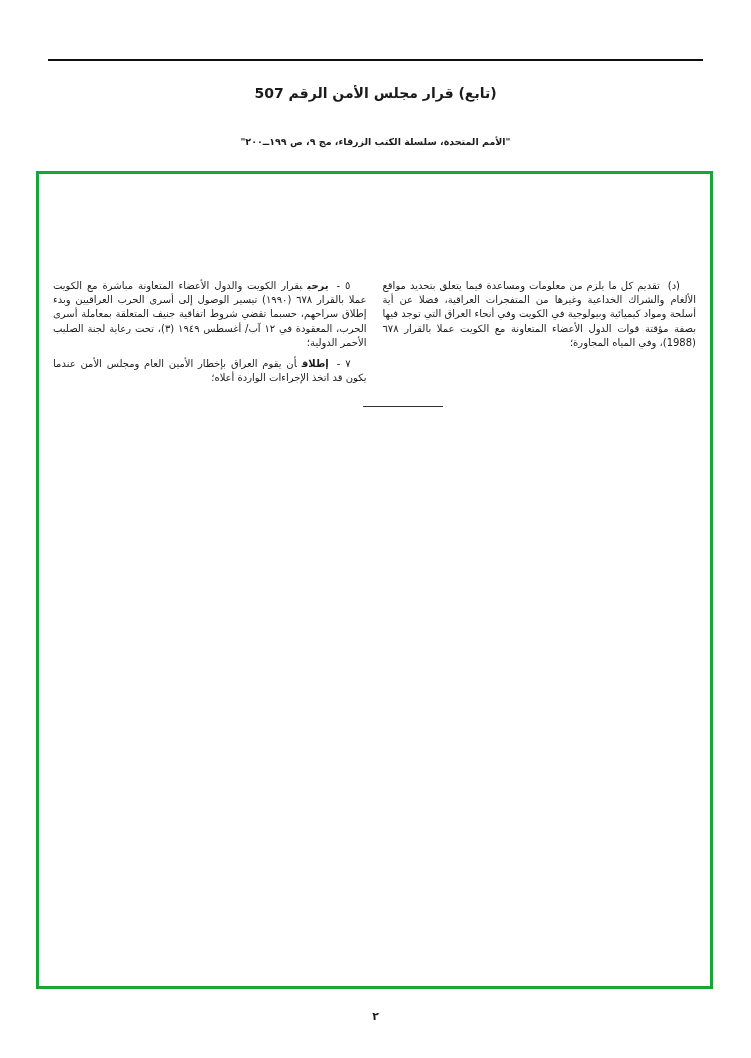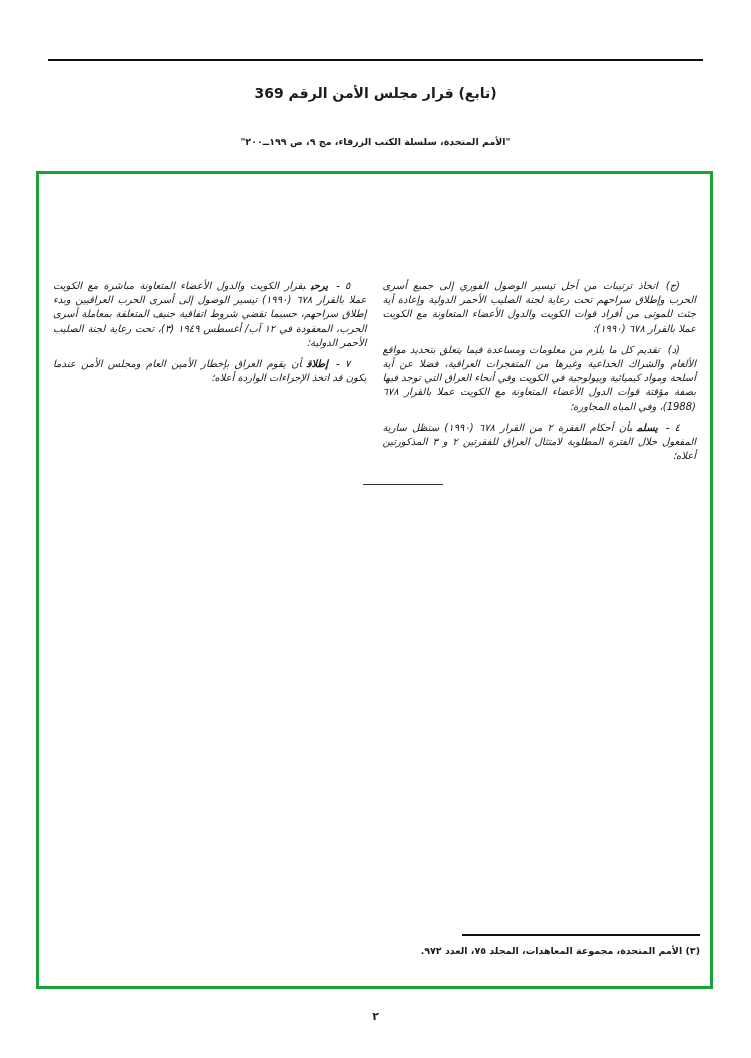--- a/index.html
+++ b/index.html
@@ -40,21 +40,21 @@
   .columns {
     display:flex; gap:16px; direction:rtl;
   }
   .col {
     width:calc(50% - 8px);
     direction:rtl;
     text-align:justify;
     font-size:10px;
     line-height:14.2px;
   }
-  .para { margin-bottom:7px; text-indent:16px;font-style:italic; }
+  .para { margin-bottom:7px; text-indent:16px; }
   .p-label { margin-inline-end:8px; }
   .p-bold { font-weight:bold; margin-inline-end:5px; }
   .p-bold:empty { display:none; }
 
   .end-rule {
     width:80px; height:1px; background:#333333;
     margin:14px auto 0 auto;
     position:relative; left:28px;
   }
 
@@ -74,47 +74,41 @@
     text-align:center; font-size:11px; font-weight:bold;
   }
 </style>
 </head>
 <body>
 
 <div class="page">
 
   <div class="top-rule"></div>
 
-  <div class="doc-title">(تابع) قرار مجلس الأمن الرقم 369</div>
+  <div class="doc-title">(تابع) قرار مجلس الأمن الرقم 507</div>
 
   <div class="doc-subtitle">"الأمم المتحدة، سلسلة الكتب الزرقاء، مج ٩، ص ١٩٩ــ٢٠٠"</div>
 
   <div class="frame">
     <div class="frame-inner">
 
       <div class="columns">
 
         <div class="col">
-          <p class="para"><span class="p-label">(ج)</span><span class="p-text">اتخاذ ترتيبات من أجل تيسير الوصول الفوري إلى جميع أسرى الحرب وإطلاق سراحهم تحت رعاية لجنة الصليب الأحمر الدولية وإعادة أية جثث للموتى من أفراد قوات الكويت والدول الأعضاء المتعاونة مع الكويت عملا بالقرار ٦٧٨ (١٩٩٠)؛</span></p>
           <p class="para"><span class="p-label">(د)</span><span class="p-text">تقديم كل ما يلزم من معلومات ومساعدة فيما يتعلق بتحديد مواقع الألغام والشراك الخداعية وغيرها من المتفجرات العراقية، فضلا عن أية أسلحة ومواد كيميائية وبيولوجية في الكويت وفي أنحاء العراق التي توجد فيها بصفة مؤقتة قوات الدول الأعضاء المتعاونة مع الكويت عملا بالقرار ٦٧٨ (1988)، وفي المياه المجاورة؛</span></p>
-          <p class="para"><span class="p-label">٤ -</span><span class="p-bold">يسلم</span><span class="p-text">بأن أحكام الفقرة ٢ من القرار ٦٧٨ (١٩٩٠) ستظل سارية المفعول خلال الفترة المطلوبة لامتثال العراق للفقرتين ٢ و ٣ المذكورتين أعلاه؛</span></p>
         </div>
 
         <div class="col">
           <p class="para"><span class="p-label">٥ -</span><span class="p-bold">يرحب</span><span class="p-text">بقرار الكويت والدول الأعضاء المتعاونة مباشرة مع الكويت عملا بالقرار ٦٧٨ (١٩٩٠) تيسير الوصول إلى أسرى الحرب العراقيين وبدء إطلاق سراحهم، حسبما تقضي شروط اتفاقية جنيف المتعلقة بمعاملة أسرى الحرب، المعقودة في ١٢ آب/ أغسطس ١٩٤٩ (٣)، تحت رعاية لجنة الصليب الأحمر الدولية؛</span></p>
           <p class="para"><span class="p-label">٧ -</span><span class="p-bold">إطلاق</span><span class="p-text">أن يقوم العراق بإخطار الأمين العام ومجلس الأمن عندما يكون قد اتخذ الإجراءات الواردة أعلاه؛</span></p>
         </div>
 
       </div>
 
       <div class="end-rule"></div>
 
     </div>
 
-    <div class="footnote-area">
-      <div class="footnote-rule"></div>
-      <div class="footnote-text">(٣) الأمم المتحدة، مجموعة المعاهدات، المجلد ٧٥، العدد ٩٧٢.</div>
-    </div>
   </div>
 
   <div class="page-number">٢</div>
 
 </div>
 
 </body></html>

